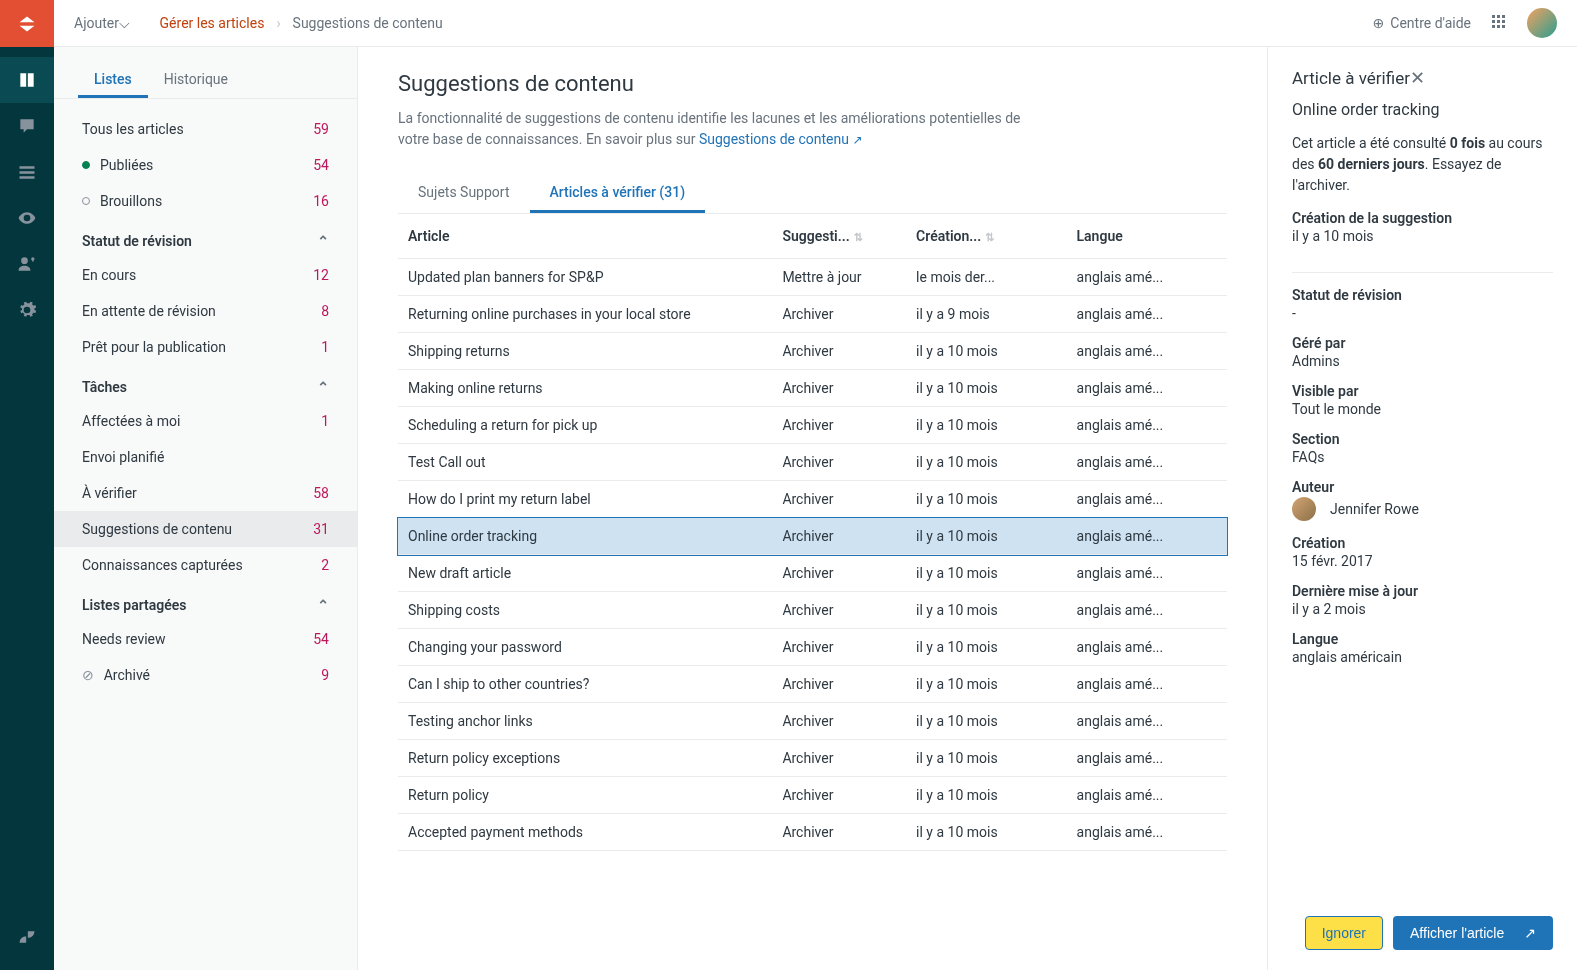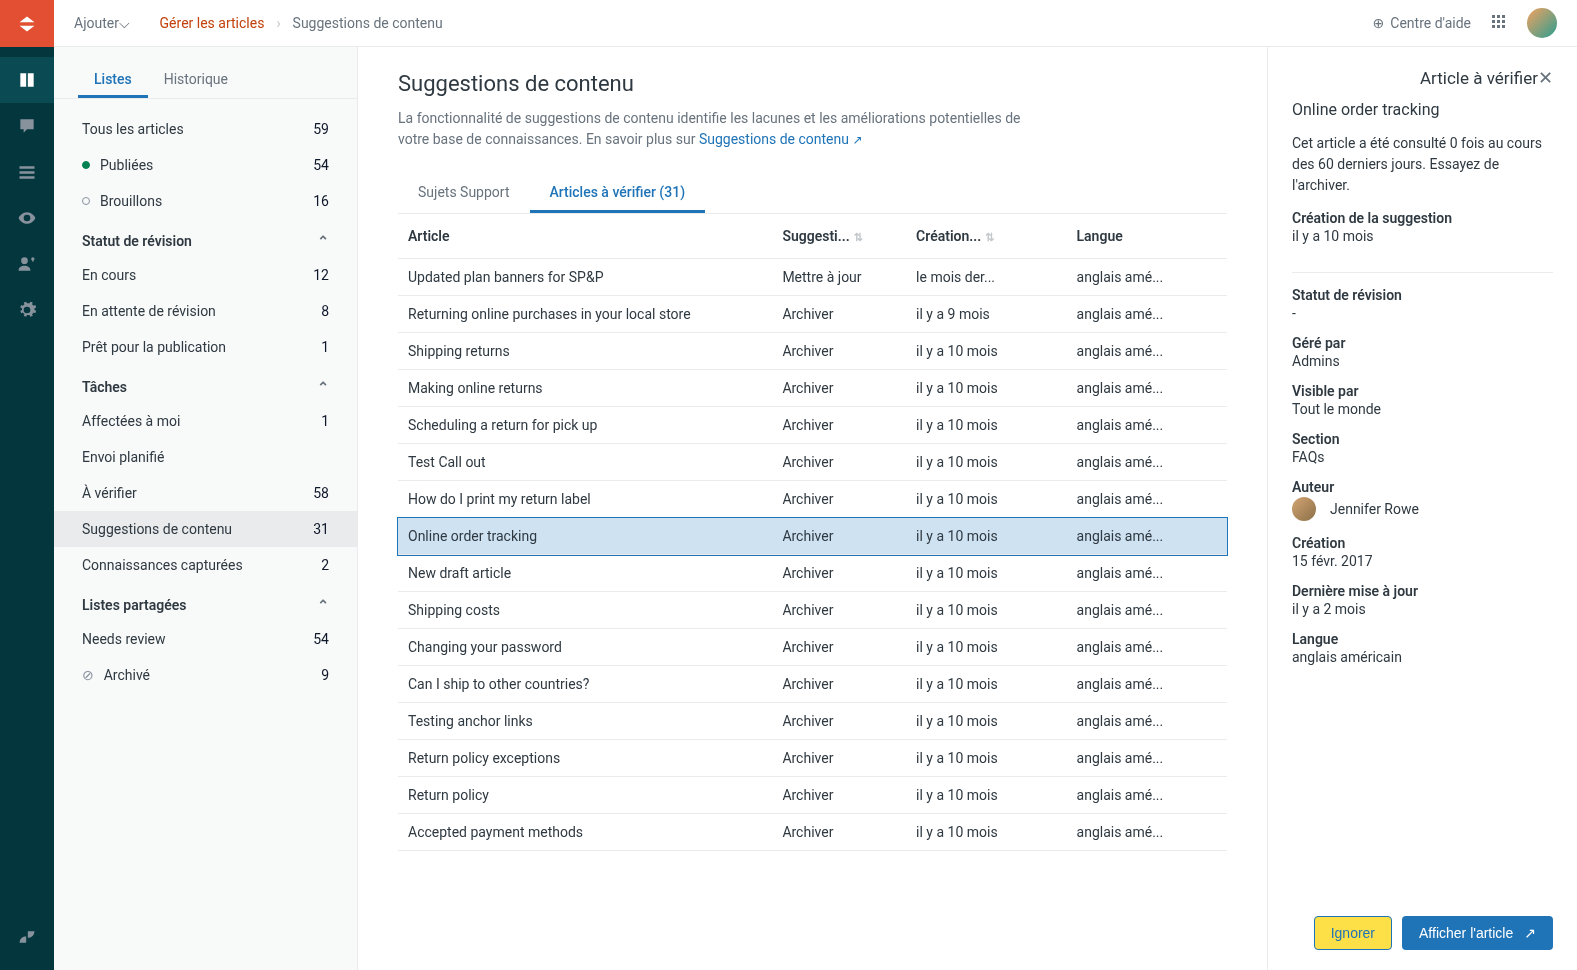--- a/index.html
+++ b/index.html
@@ -27,21 +27,21 @@
 .content{flex:1;display:flex;overflow:hidden}
 .sidebar{width:304px;background:#f8f9f9;border-right:1px solid #e9ebed;padding:16px 0;overflow-y:auto}
 .tabs{display:flex;padding:0 24px;border-bottom:1px solid #e9ebed;margin-bottom:12px}
 .tab{padding:8px 16px;cursor:pointer;color:#68737d;border-bottom:3px solid transparent;font-size:14px}
 .tab.active{color:#1f73b7;border-bottom-color:#1f73b7;font-weight:500}
 .side-item{display:flex;align-items:center;justify-content:space-between;padding:10px 28px;cursor:pointer;color:#2f3941}
 .side-item.selected{background:#e9ebed}
 .side-item .dot{width:8px;height:8px;border-radius:50%;border:1px solid #87929d;margin-right:10px;flex-shrink:0}
 .side-item .dot.green{background:#038153;border-color:#038153}
 .side-item .label{flex:1}
-.side-item .count{color:#0f172a}
+.side-item .count{color:#be185d}
 .side-header{display:flex;justify-content:space-between;align-items:center;padding:14px 28px 8px;font-weight:600;color:#2f3941;cursor:pointer}
 .side-header .chev{color:#68737d}
 .center{flex:1;padding:24px 40px;overflow-y:auto}
 .center h1{font-size:22px;font-weight:400;color:#2f3941;margin-bottom:12px}
 .center .desc{color:#68737d;line-height:1.5;margin-bottom:24px;max-width:640px}
 .center .desc a{color:#1f73b7;text-decoration:none}
 .ctabs{display:flex;border-bottom:1px solid #e9ebed;margin-bottom:0}
 .ctab{padding:10px 20px;cursor:pointer;color:#68737d;border-bottom:3px solid transparent}
 .ctab.active{color:#1f73b7;border-bottom-color:#1f73b7;font-weight:500}
 table{width:100%;border-collapse:collapse}
@@ -49,36 +49,36 @@
 th .sort{color:#c2c8cc;font-size:11px;margin-left:4px}
 td{padding:10px 10px;border-bottom:1px solid #e9ebed;color:#2f3941;white-space:nowrap;overflow:hidden;text-overflow:ellipsis}
 tr.selrow td{background:#cee2f2}
 tr.selrow{outline:1px solid #1f73b7}
 tr{cursor:pointer}
 .col-article{width:42%}
 .col-sugg{width:15%}
 .col-date{width:18%}
 .col-lang{width:18%}
 .detail{width:310px;border-left:1px solid #e9ebed;padding:20px 24px;overflow-y:auto;display:flex;flex-direction:column}
-.detail-head{display:flex;justify-content:flex-end;align-items:center;margin-bottom:12px}
+.detail-head{display:flex;justify-content:flex-start;align-items:center;margin-bottom:12px}
 .detail-head h2{font-size:17px;font-weight:400}
 .close{cursor:pointer;color:#68737d;font-size:18px}
 .detail h3{font-size:16px;font-weight:400;margin-bottom:14px}
 .detail .info{font-size:14px;color:#2f3941;line-height:1.5;margin-bottom:14px}
-.detail .info b{font-weight:400}
+.detail .info b{font-weight:700}
 .sect{margin-bottom:14px}
 .sect .k{font-weight:600;margin-bottom:2px}
 .sect .v{color:#2f3941}
 .hr{border-top:1px solid #e9ebed;margin:14px 0}
 .author-row{display:flex;align-items:center;gap:14px}
 .author-av{width:24px;height:24px;border-radius:50%;background:linear-gradient(135deg,#d4a574,#8b6f47)}
 .detail-actions{margin-top:auto;display:flex;gap:10px;justify-content:flex-end;padding-top:20px}
 .btn{padding:8px 16px;border-radius:4px;cursor:pointer;font-size:14px;border:1px solid transparent}
 .btn-secondary{border-color:#1f73b7;color:#1f73b7;background:#fde047}
-.btn-primary{background:#1f73b7;color:#fff;display:flex;align-items:center;gap:11px}
+.btn-primary{background:#1f73b7;color:#fff;display:flex;align-items:center;gap:20px}
 .ext{font-size:12px}
 </style>
 </head>
 <body>
 
 <div class="app">
   <div class="rail">
     <div class="rail-logo">
       <svg viewBox="0 0 24 24">
           <path fill="#fff" d="M12 3l9 7h-18zM3 14h18l-9 7z"></path>

